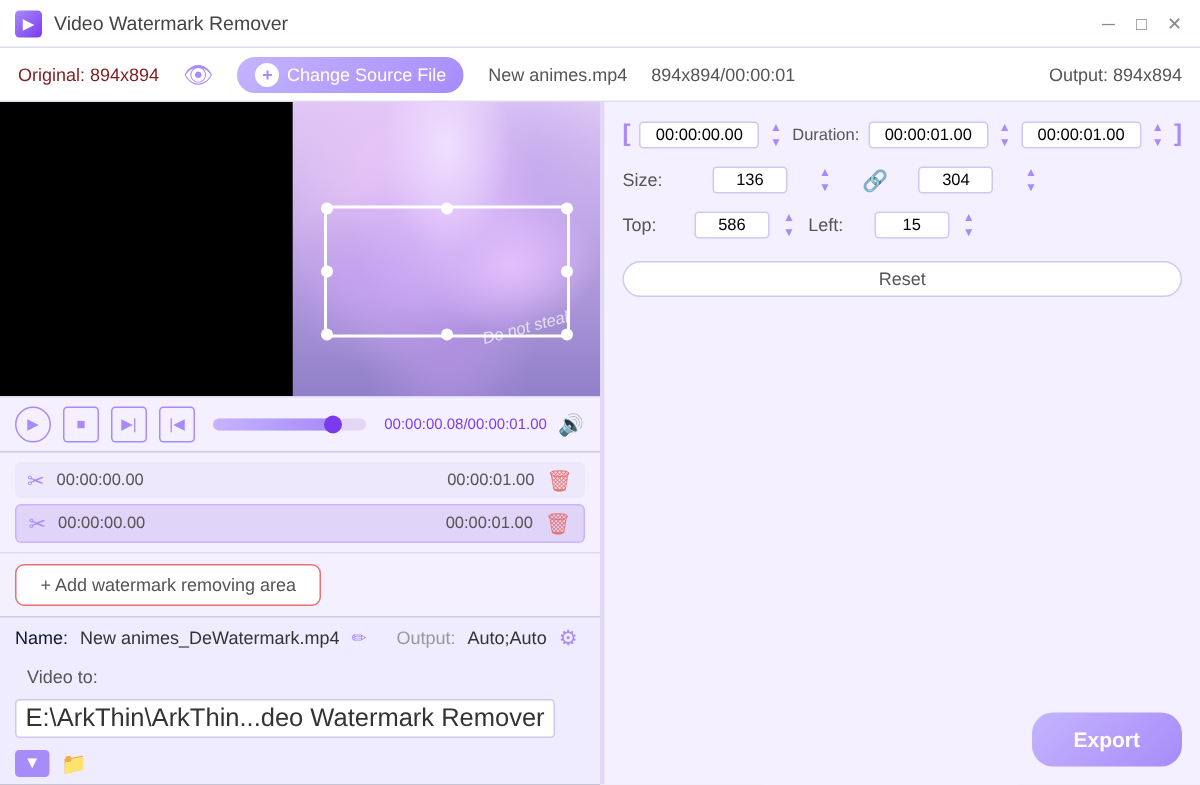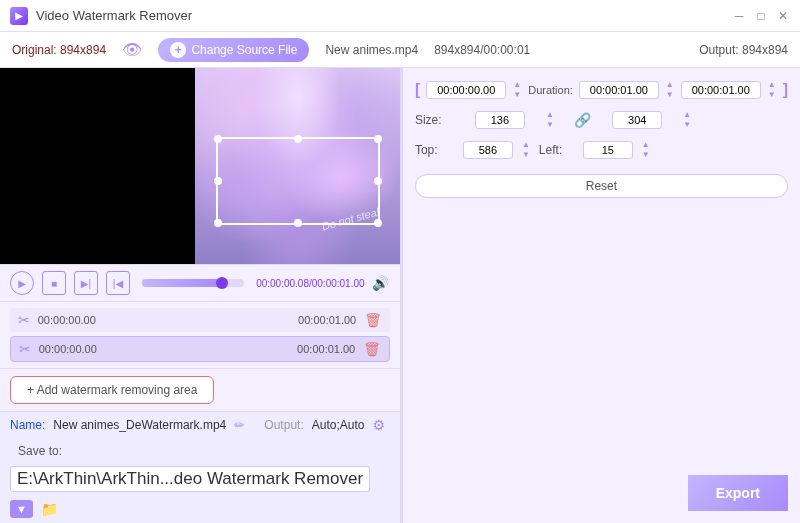--- a/index.html
+++ b/index.html
@@ -66,21 +66,21 @@
     .track-end { font-size: 11px; color: #555; }
     .track-delete { color: #e57373; cursor: pointer; font-size: 14px; }
     .track-row-selected { background: #e0d4f8; border: 1.5px solid #c4b5fd; }
 
     
     .add-area-section { padding: 7px 10px; background: #f5f0ff; border-top: 1px solid #e0d8f5; }
     .add-area-btn { border: 1.5px solid #e57373; background: white; color: #555; border-radius: 6px; padding: 6px 16px; cursor: pointer; font-size: 12px; display: flex; align-items: center; gap: 6px; }
 
     
     .name-save-bar { background: #f0ecff; padding: 5px 10px; display: flex; align-items: center; gap: 8px; border-top: 1px solid #e0d8f5; flex-wrap: wrap; }
-    .name-label { font-size: 12px; color: #1d4ed8; }
+    .name-label { font-size: 12px; color: #0f172a; }
     .name-value { font-size: 12px; color: #333; }
     .edit-icon { color: #a78bfa; cursor: pointer; font-size: 12px; }
     .output-sep { color: #999; margin-left: 12px; }
     .output-val { font-size: 12px; color: #333; }
     .gear-icon { color: #a78bfa; cursor: pointer; font-size: 14px; }
     .save-label { font-size: 12px; color: #555; margin-top: 3px; }
     .save-path { font-size: 17px; color: #333; background: white; border: 1px solid #d0c8f0; border-radius: 3px; padding: 2px 6px; }
     .save-dropdown { background: #a78bfa; color: white; border: none; border-radius: 3px; padding: 3px 6px; cursor: pointer; font-size: 11px; }
     .folder-icon { color: #a78bfa; cursor: pointer; font-size: 14px; }
 
@@ -99,21 +99,21 @@
 
     .size-row { display: flex; align-items: center; gap: 20px; }
     .field-label { font-size: 12px; color: #555; width: 40px; }
     .num-input { background: white; border: 1px solid #d0c8f0; border-radius: 3px; padding: 2px 4px; font-size: 11px; width: 50px; text-align: center; }
     .link-icon { color: #a78bfa; font-size: 14px; cursor: pointer; }
 
     .top-left-row { display: flex; align-items: center; gap: 8px; }
 
     .reset-btn { background: white; border: 1.5px solid #d0c8f0; border-radius: 15px; padding: 4px 18px; color: #555; cursor: pointer; font-size: 12px; margin-top: 4px; }
 
-    .export-btn { background: linear-gradient(135deg, #c4b5fd, #a78bfa); color: white; border: none; border-radius: 0; padding: 10px 28px; cursor: pointer; font-size: 14px; font-weight: 600; margin-top: auto; align-self: flex-end; }
+    .export-btn { background: linear-gradient(135deg, #c4b5fd, #a78bfa); color: white; border: none; border-radius: 14px; padding: 10px 28px; cursor: pointer; font-size: 14px; font-weight: 600; margin-top: auto; align-self: flex-end; }
   </style>
 </head>
 <body>
 
 <div class="title-bar">
   <div class="title-bar-left">
     <div class="title-bar-icon">▶</div>
     <span class="title-bar-title">Video Watermark Remover</span>
   </div>
   <div class="title-bar-controls">
@@ -202,21 +202,21 @@
     </div>
 
     <div class="name-save-bar">
       <span class="name-label">Name:</span>
       <span class="name-value">New animes_DeWatermark.mp4</span>
       <span class="edit-icon">✏</span>
       <span class="output-sep">Output:</span>
       <span class="output-val">Auto;Auto</span>
       <span class="gear-icon">⚙</span>
       <br style="width:100%">
-      <span class="save-label">Save to:</span>
+      <span class="save-label">Video to:</span>
       <span class="save-path">E:\ArkThin\ArkThin...deo Watermark Remover</span>
       <button class="save-dropdown">▼</button>
       <span class="folder-icon">📁</span>
     </div>
   </div>
 
   <div class="panel-divider"></div>
 
   <div class="right-panel">
 

